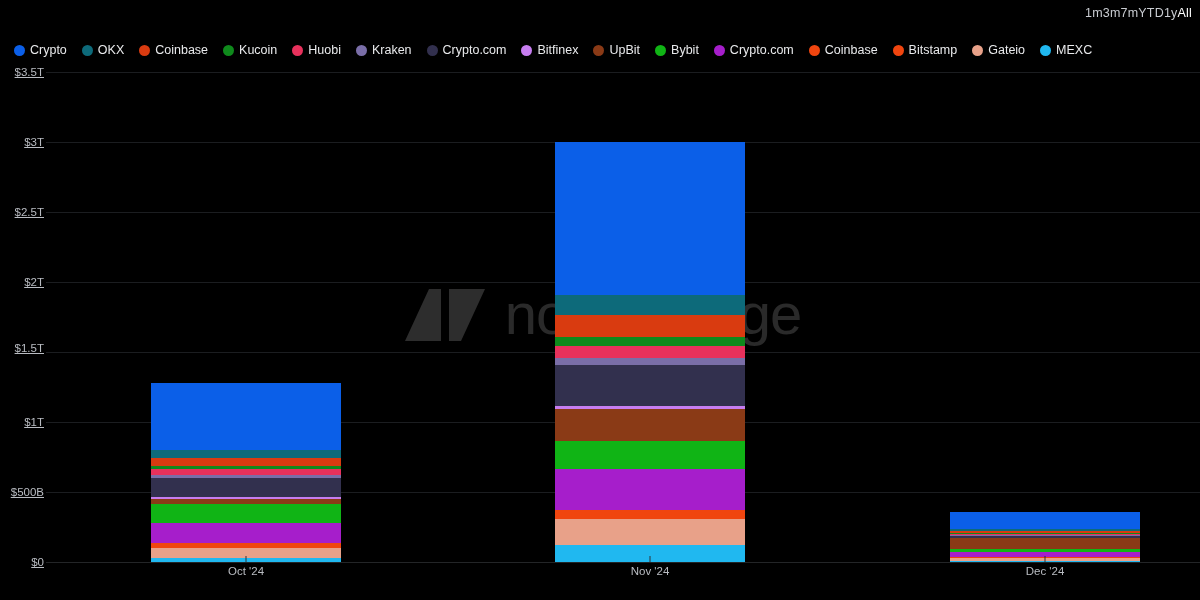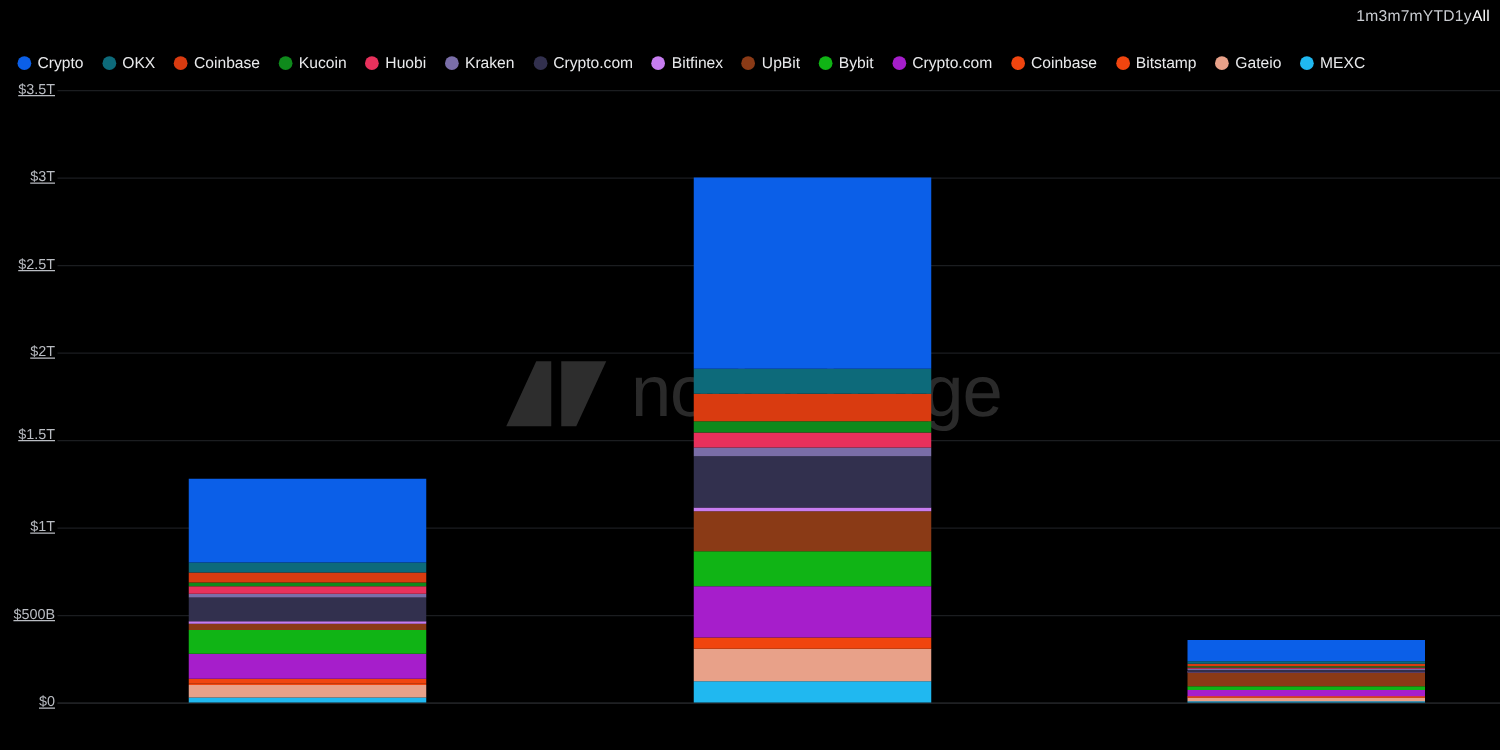--- a/index.html
+++ b/index.html
@@ -245,14 +245,22 @@
       <div class="ylabel" style="top: 498px;">$0</div>
       <div class="ylabel" style="top: 428px;">$500B</div>
       <div class="ylabel" style="top: 358px;">$1T</div>
       <div class="ylabel" style="top: 284px;">$1.5T</div>
       <div class="ylabel" style="top: 218px;">$2T</div>
       <div class="ylabel" style="top: 148px;">$2.5T</div>
       <div class="ylabel" style="top: 78px;">$3T</div>
       <div class="ylabel" style="top: 8px;">$3.5T</div>
     </div>
 
+  <div class="xticks">
+      <div class="xtick-mark" style="left: 246px;"></div>
+      <div class="xtick" style="left: 246px;">Oct '24</div>
+      <div class="xtick-mark" style="left: 650px;"></div>
+      <div class="xtick" style="left: 650px;">Nov '24</div>
+      <div class="xtick-mark" style="left: 1045px;"></div>
+      <div class="xtick" style="left: 1045px;">Dec '24</div>
+    </div>
 
 </div>
 
 </body></html>

